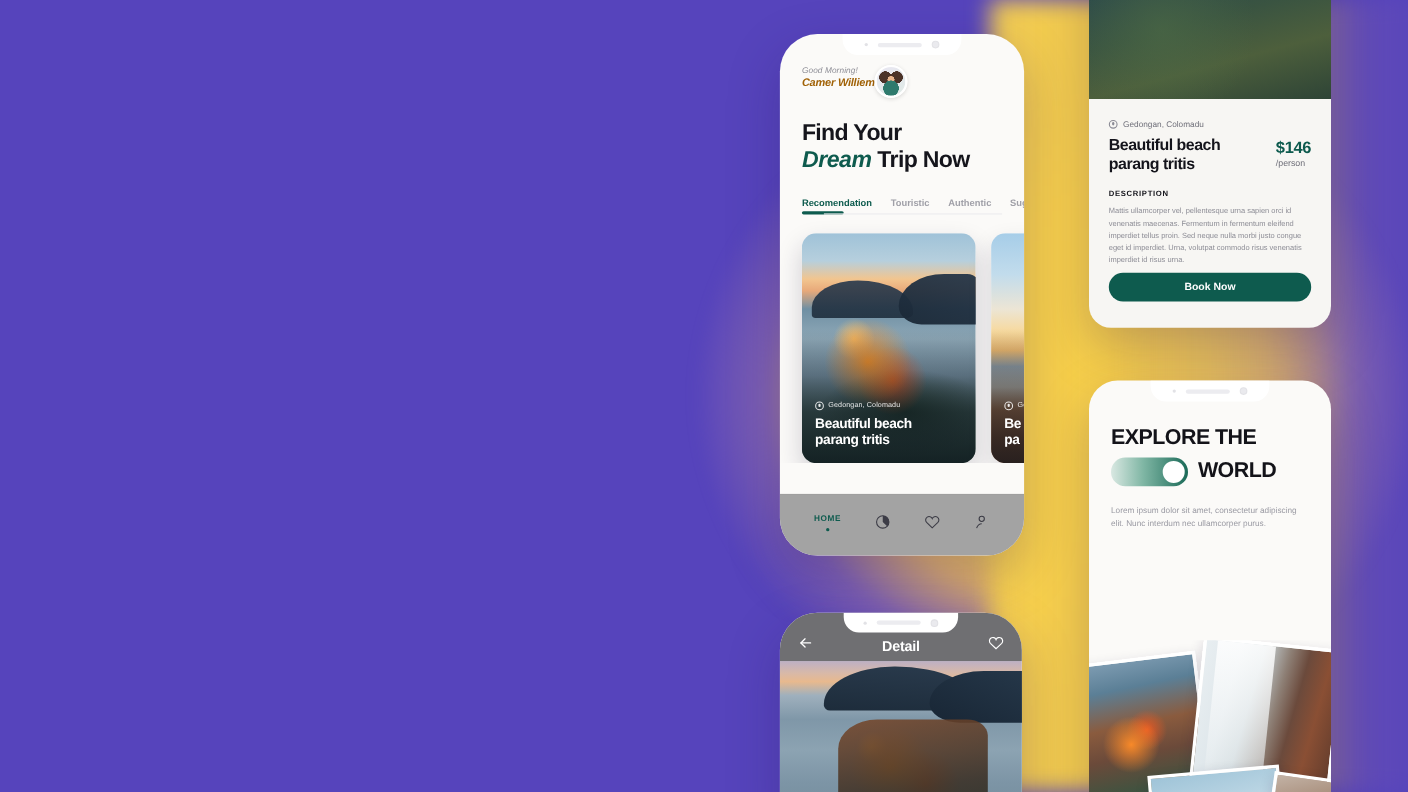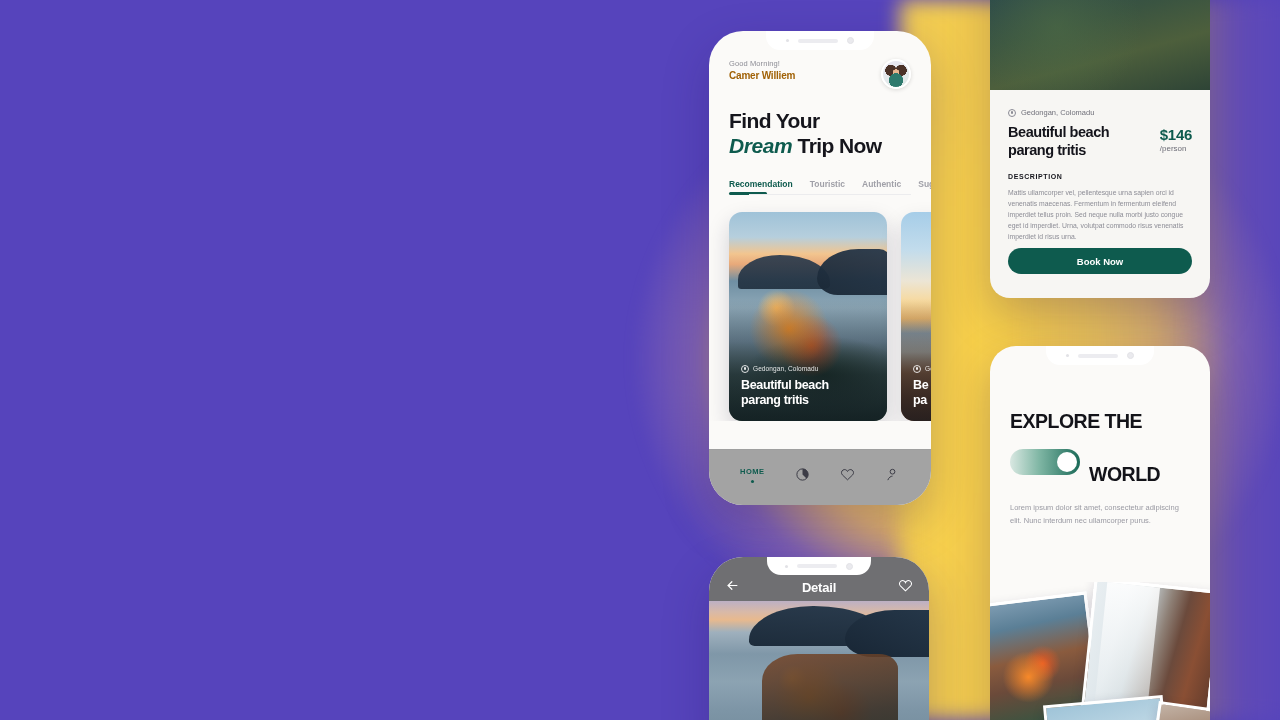--- a/index.html
+++ b/index.html
@@ -66,21 +66,21 @@
   .notch .cam  { width: 7px; height: 7px; border-radius: 50%; background: #eaeaee;
                  border: 1px solid #e2e2e6; }
 
   
   #phone-home {
     left: 709px; top: 31px;
     width: 222px; height: 474px;
     background: #FBFAF8;
   }
   .home-pad { padding: 28px 20px 0 20px; }
-  .greet-row { display: flex; align-items: flex-start; justify-content: space-between; }
+  .greet-row { display: flex; align-items: flex-start; justify-content: flex-start; font-style: italic; }
   .greet-small { font-size: 7.5px; color: #8d8d95; letter-spacing: .1px; margin-bottom: 2px; }
   .greet-name  { font-size: 10px; font-weight: 700; color: #a16207; letter-spacing: -.2px; }
   .avatar {
     width: 30px; height: 30px; border-radius: 50%;
     background:
       radial-gradient(circle at 50% 74%, #2f7a6d 0%, #2f7a6d 30%, rgba(47,122,109,0) 31%),
       radial-gradient(circle at 50% 44%, #e8b58e 0%, #e8b58e 16%, rgba(232,181,142,0) 17%),
       radial-gradient(circle at 30% 36%, #4b3228 0%, #4b3228 22%, rgba(75,50,40,0) 23%),
       radial-gradient(circle at 70% 36%, #4b3228 0%, #4b3228 22%, rgba(75,50,40,0) 23%),
       linear-gradient(160deg, #e9e7f2 0%, #dfeae6 100%);
@@ -280,21 +280,21 @@
   
   #phone-explore {
     left: 990px; top: 346px;
     width: 220px; height: 400px;
     background: #FBFAF8;
     border-radius: 26px;
   }
   .exp-pad { padding: 40px 20px 0 20px; }
   .exp-h {
     font-size: 19.5px; font-weight: 800; color: #131319;
-    letter-spacing: -.5px; line-height: 1.26; margin-top: 23px;
+    letter-spacing: -.5px; line-height: 1.26;
   }
   .exp-line2 { display: flex; align-items: center; gap: 9px; margin: 5px 0; }
   .toggle-pill {
     width: 70px; height: 26px; border-radius: 14px;
     background: linear-gradient(90deg, #d9e8e2 0%, #7fb6a4 42%, #1b6a58 100%);
     position: relative; flex: none;
   }
   .toggle-knob {
     position: absolute; right: 3px; top: 3px;
     width: 20px; height: 20px; border-radius: 50%;

